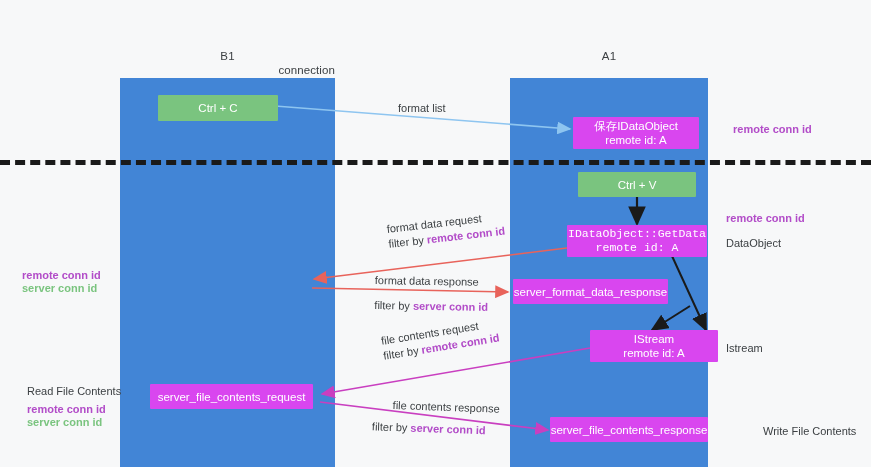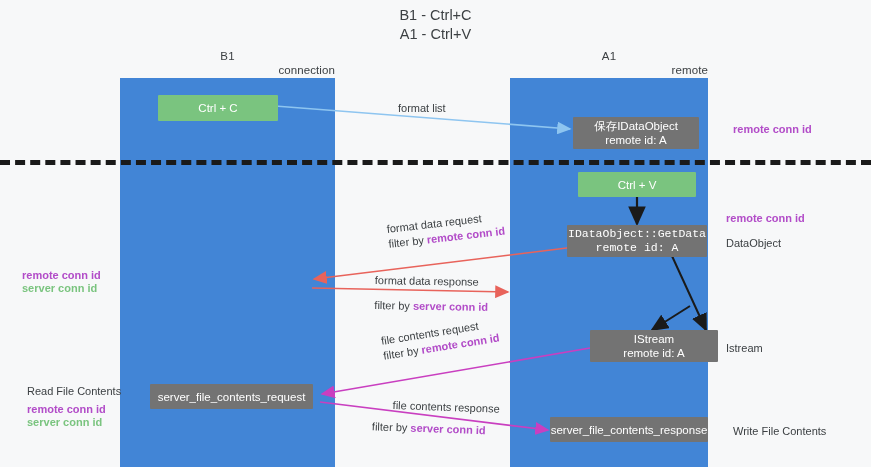--- a/index.html
+++ b/index.html
@@ -49,21 +49,21 @@
     justify-content: center;
     text-align: center;
     color: #ffffff;
     font-size: 11.5px;
     line-height: 14px;
     border-radius: 1px;
     padding: 2px 22px;
     white-space: nowrap;
   }
   .node.green { background: #7ac47f; }
-  .node.orange { background: #737373; }
+  .node.orange { background: #d946ef; }
   .node .sub { font-size: 11.5px; }
 
   .side-label {
     position: absolute;
     font-size: 11px;
     line-height: 14px;
     color: #3c4043;
     white-space: nowrap;
   }
   .side-label.bold-purple { color: #b24cc8; font-weight: bold; }
@@ -91,35 +91,30 @@
     left: 0; top: 0;
     width: 871px; height: 467px;
     pointer-events: none;
   }
 </style>
 </head>
 <body>
 
 <div id="stage">
 
-  <div class="title">
-    <div>B1 - Ctrl+C</div>
-    <div>A1 - Ctrl+V</div>
-  </div>
 
   <div class="lane lane-b1"></div>
   <div class="lane lane-a1"></div>
 
   <div class="col-head" style="left:120px; top:50px; width:215px;">
     <span>B1</span>
     <span class="ln2">connection</span>
   </div>
   <div class="col-head" style="left:510px; top:50px; width:198px;">
     <span>A1</span>
-    <span class="ln2">remote</span>
   </div>
 
   <svg class="wires" viewBox="0 0 871 467">
     <defs>
       <marker id="ah-blue" markerWidth="9" markerHeight="8" refX="8" refY="4" orient="auto">
         <path d="M0,0 L9,4 L0,8 z" fill="#8ec5f0"></path>
       </marker>
       <marker id="ah-red" markerWidth="9" markerHeight="8" refX="8" refY="4" orient="auto">
         <path d="M0,0 L9,4 L0,8 z" fill="#e8635b"></path>
       </marker>
@@ -162,20 +157,23 @@
   <div class="node green" style="left:578px; top:172px; width:118px; height:25px;">
     <span>Ctrl + V</span>
   </div>
 
   <div class="node orange" style="left:567px; top:225px; width:140px; height:32px;font-family:Liberation Mono, monospace;">
     <span>IDataObject::GetData</span>
     <span class="sub">remote id: A</span>
   </div>
 
 
+  <div class="node orange" style="left:513px; top:279px; width:155px; height:25px;">
+    <span>server_format_data_response</span>
+  </div>
 
   <div class="node orange" style="left:590px; top:330px; width:128px; height:32px;">
     <span>IStream</span>
     <span class="sub">remote id: A</span>
   </div>
 
   <div class="node orange" style="left:550px; top:417px; width:158px; height:25px;">
     <span>server_file_contents_response</span>
   </div>
 
@@ -208,21 +206,21 @@
   </div>
 
   <div class="side-label bold-purple" style="left:733px; top:122px;">remote conn id</div>
 
   <div class="side-label bold-purple" style="left:726px; top:211px;">remote conn id</div>
 
   <div class="side-label" style="left:726px; top:236px;">DataObject</div>
 
   <div class="side-label" style="left:726px; top:341px;">Istream</div>
 
-  <div class="side-label" style="left:733px; top:424px;">Write File Contents</div>
+  <div class="side-label" style="left:763px; top:424px;">Write File Contents</div>
 
   <div class="side-label bold-purple" style="left:22px; top:268px;">remote conn id</div>
   <div class="side-label bold-green" style="left:22px; top:281px;">server conn id</div>
 
   <div class="side-label" style="left:27px; top:384px;">Read File Contents</div>
   <div class="side-label bold-purple" style="left:27px; top:402px;">remote conn id</div>
   <div class="side-label bold-green" style="left:27px; top:415px;">server conn id</div>
 
 </div>
 

